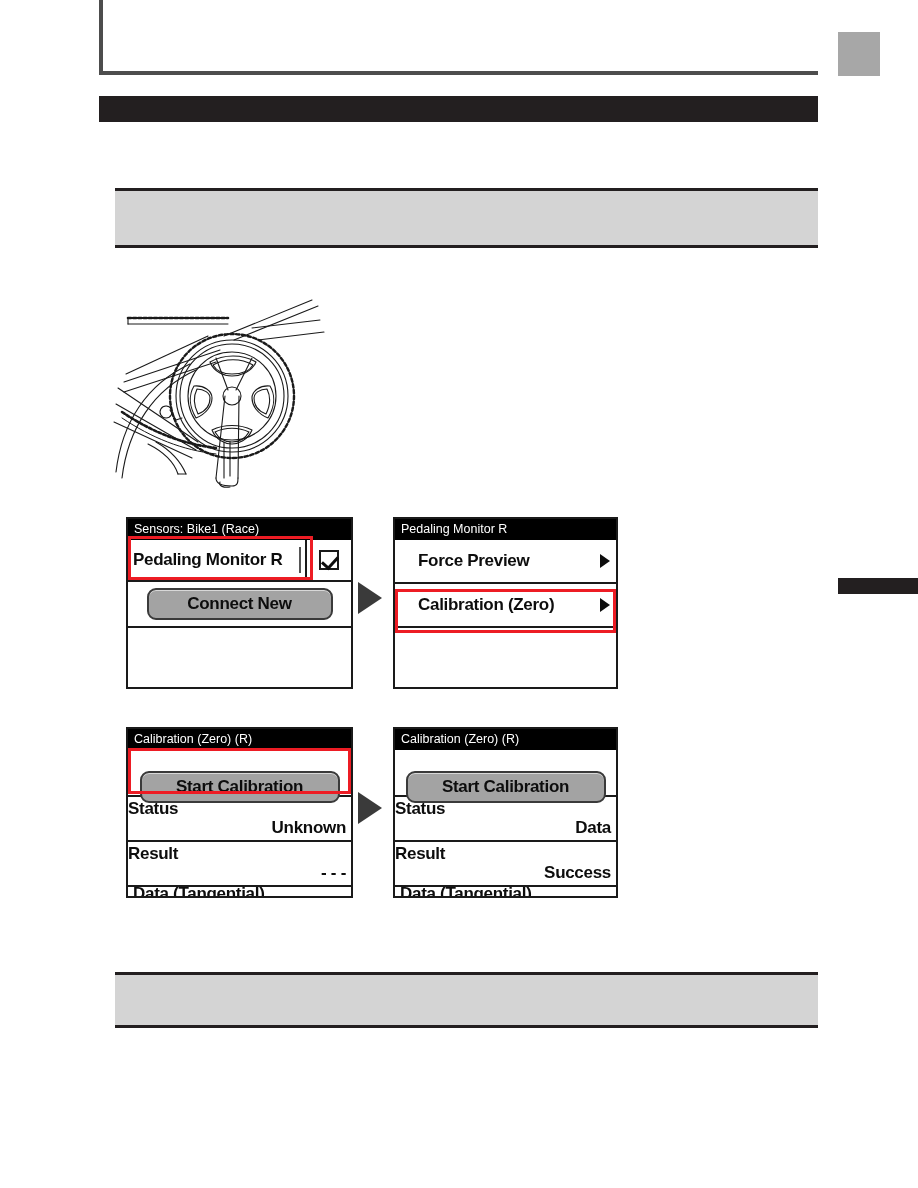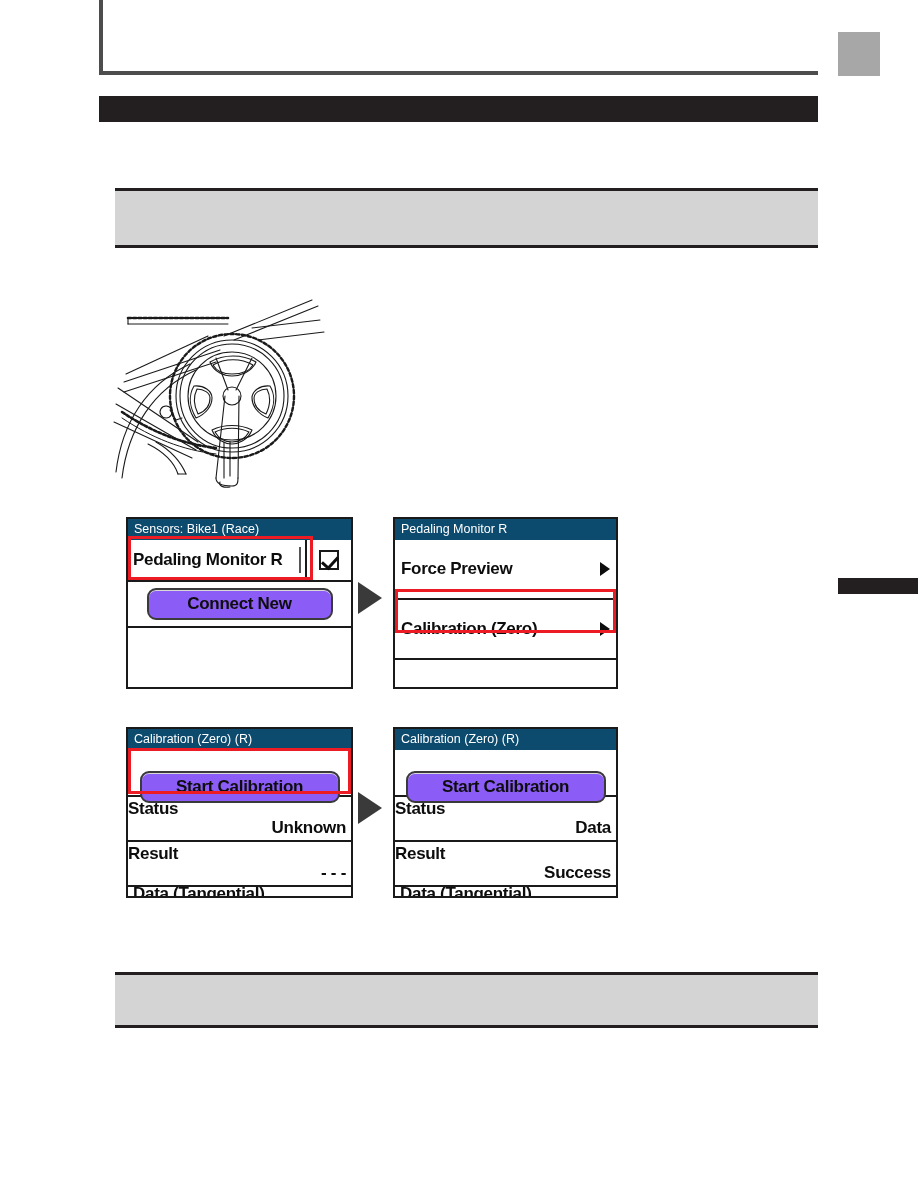--- a/index.html
+++ b/index.html
@@ -89,21 +89,21 @@
   
   .screen {
     position: absolute;
     background: #ffffff;
     border: 2px solid #1a1a1a;
     box-sizing: border-box;
     overflow: hidden;
     font-family: "Liberation Sans", sans-serif;
   }
   .scr-title {
-    background: #0c4a6e;
+    background: #000000;
     color: #ffffff;
     font-size: 12.5px;
     height: 21px;
     line-height: 21px;
     padding-left: 6px;
     white-space: nowrap;
     overflow: hidden;
   }
   .scr-row {
     border-bottom: 2px solid #1a1a1a;
@@ -164,42 +164,42 @@
     border-width: 0 3px 3px 0;
     transform: rotate(42deg);
   }
   .btn-row {
     height: 46px;
     display: flex;
     align-items: center;
     justify-content: center;
   }
   .gray-btn {
-    background: #8b5cf6;
+    background: #a3a3a3;
     border: 2px solid #3a3a3a;
     border-radius: 9px;
     font-size: 17px;
     font-weight: bold;
     color: #0d0d0d;
     text-align: center;
     box-shadow: inset 0 1px 0 #d8d8d8;
     padding: 4px 0;
     letter-spacing: -0.3px;
     white-space: nowrap;
   }
   #screen-sensors .gray-btn { width: 182px; }
   .blank-row { height: 60px; }
 
   
   #screen-pmr { left: 393px; top: 517px; width: 225px; height: 172px; }
   #screen-pmr .menu-row {
-    height: 60px;
-    display: flex;
-    align-items: center;
-    padding-left: 6px;
+    height: 44px;
+    display: flex;
+    align-items: center;
+    padding-left: 23px;
     padding-right: 6px;
   }
   #screen-pmr .menu-row .item-label { flex: 1 1 auto; overflow: hidden; }
   .arrow-right {
     width: 0; height: 0;
     border-left: 10px solid #0d0d0d;
     border-top: 7px solid transparent;
     border-bottom: 7px solid transparent;
     flex: 0 0 auto;
     margin-left: 4px;

